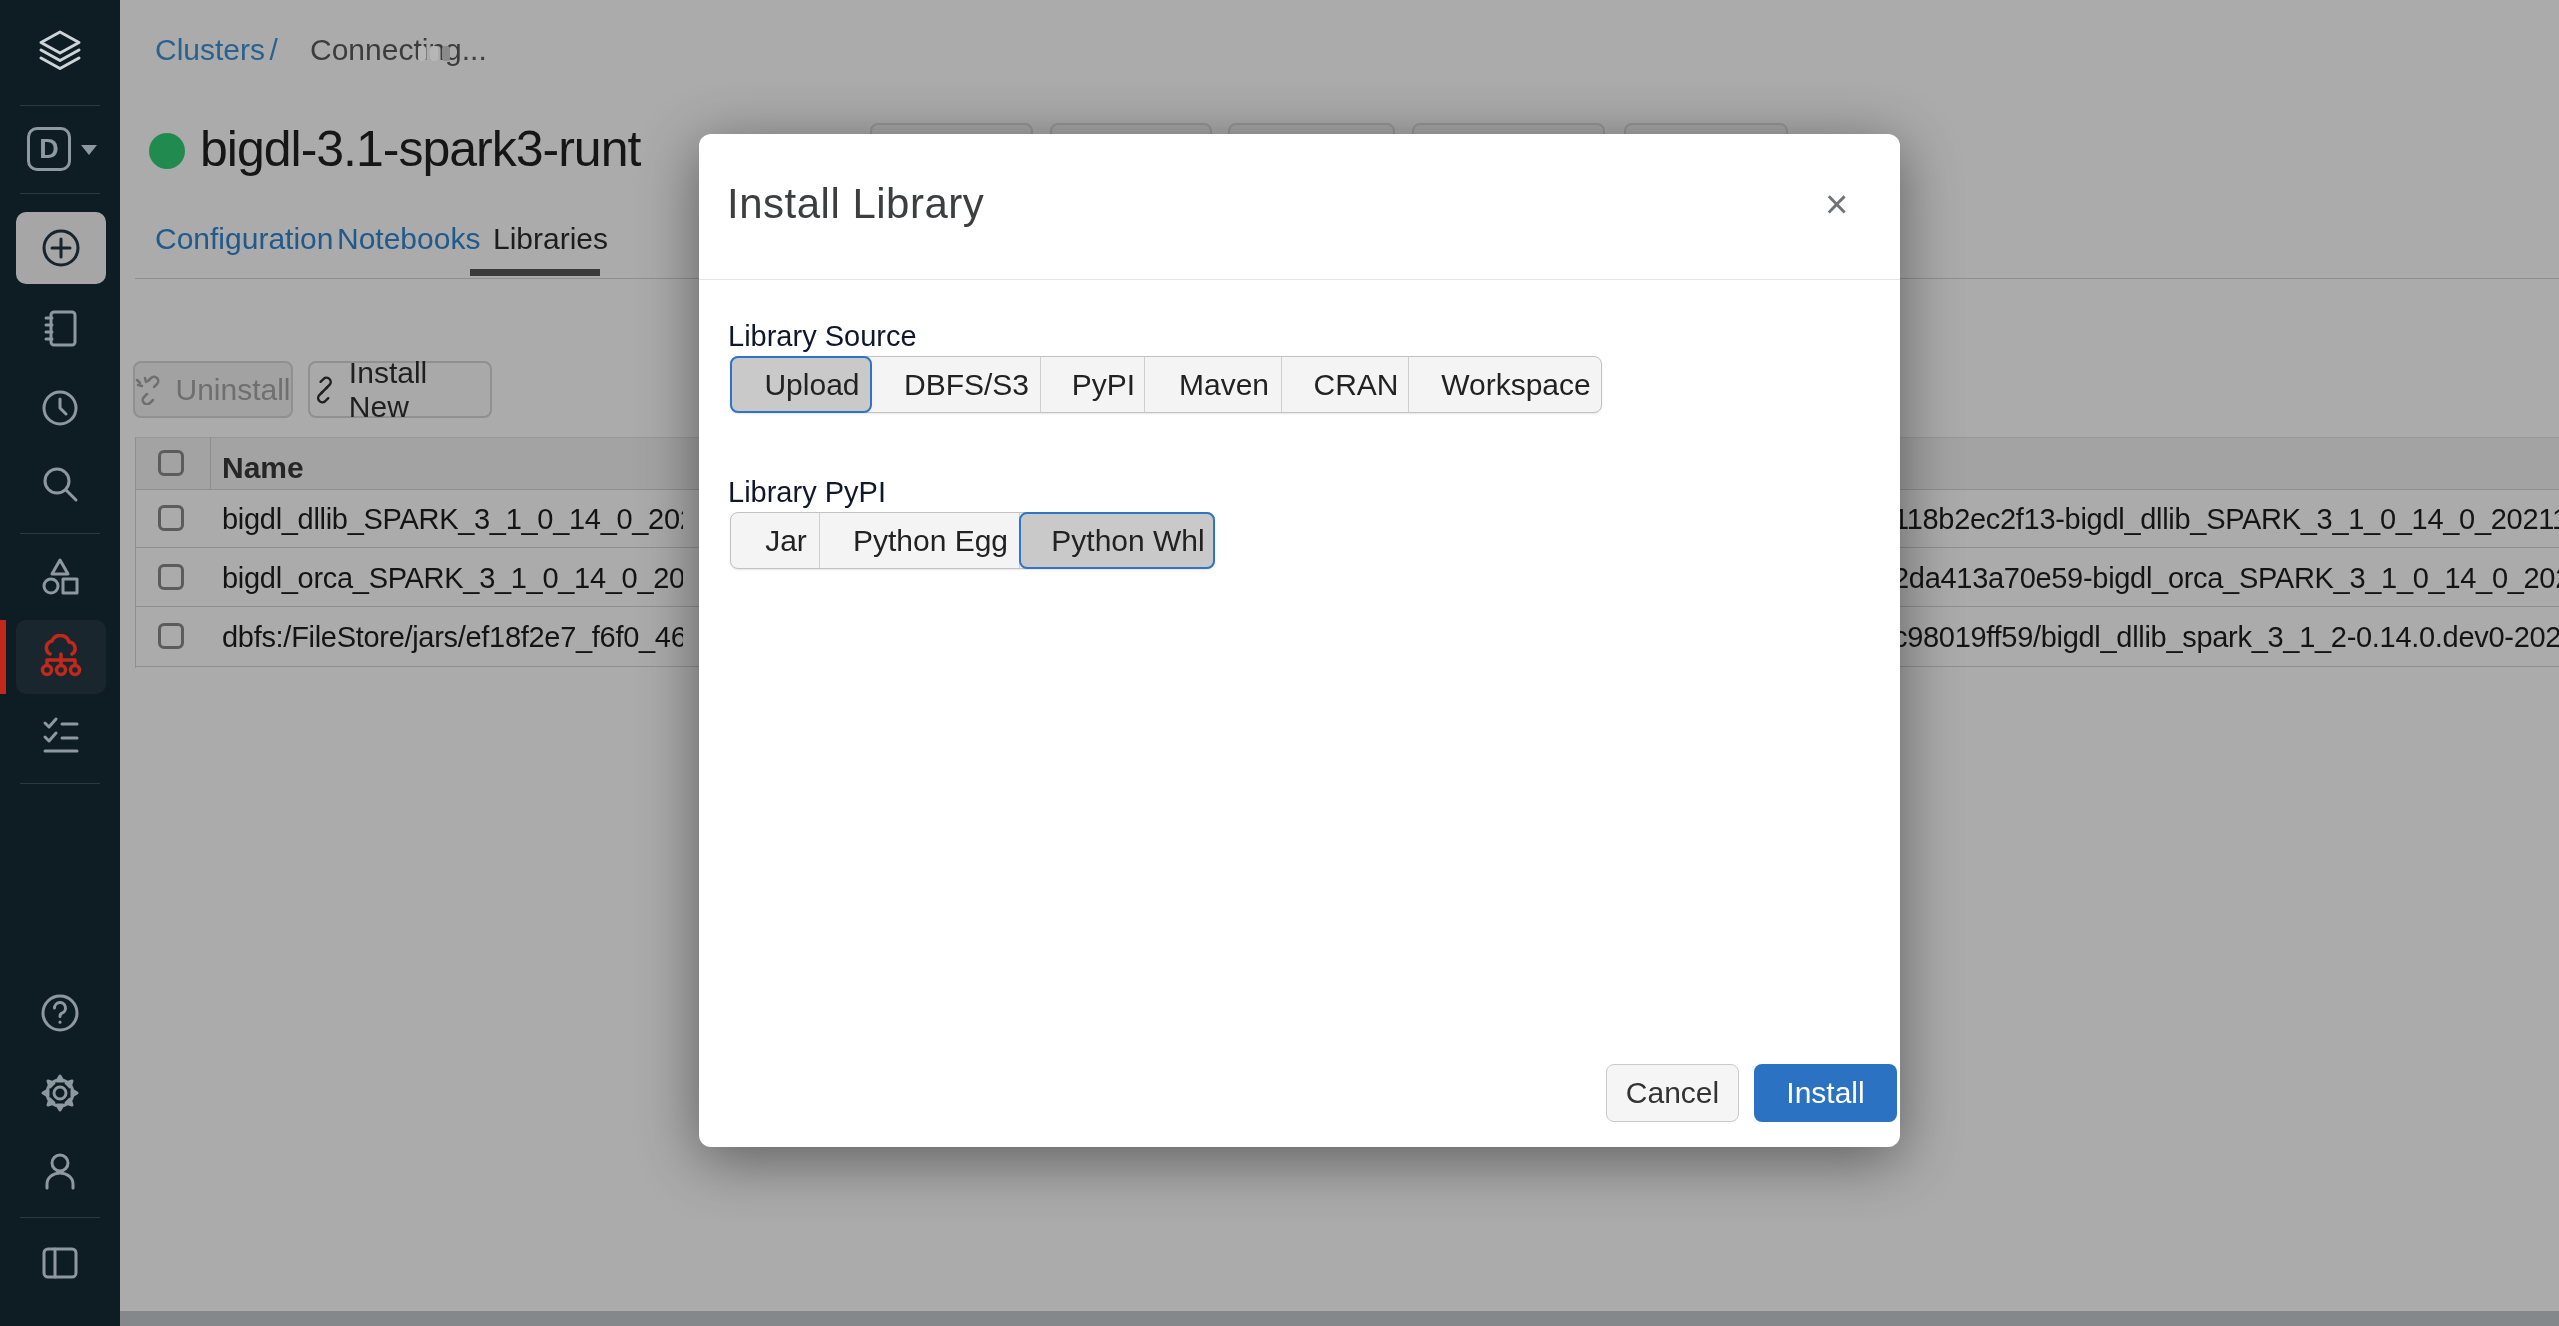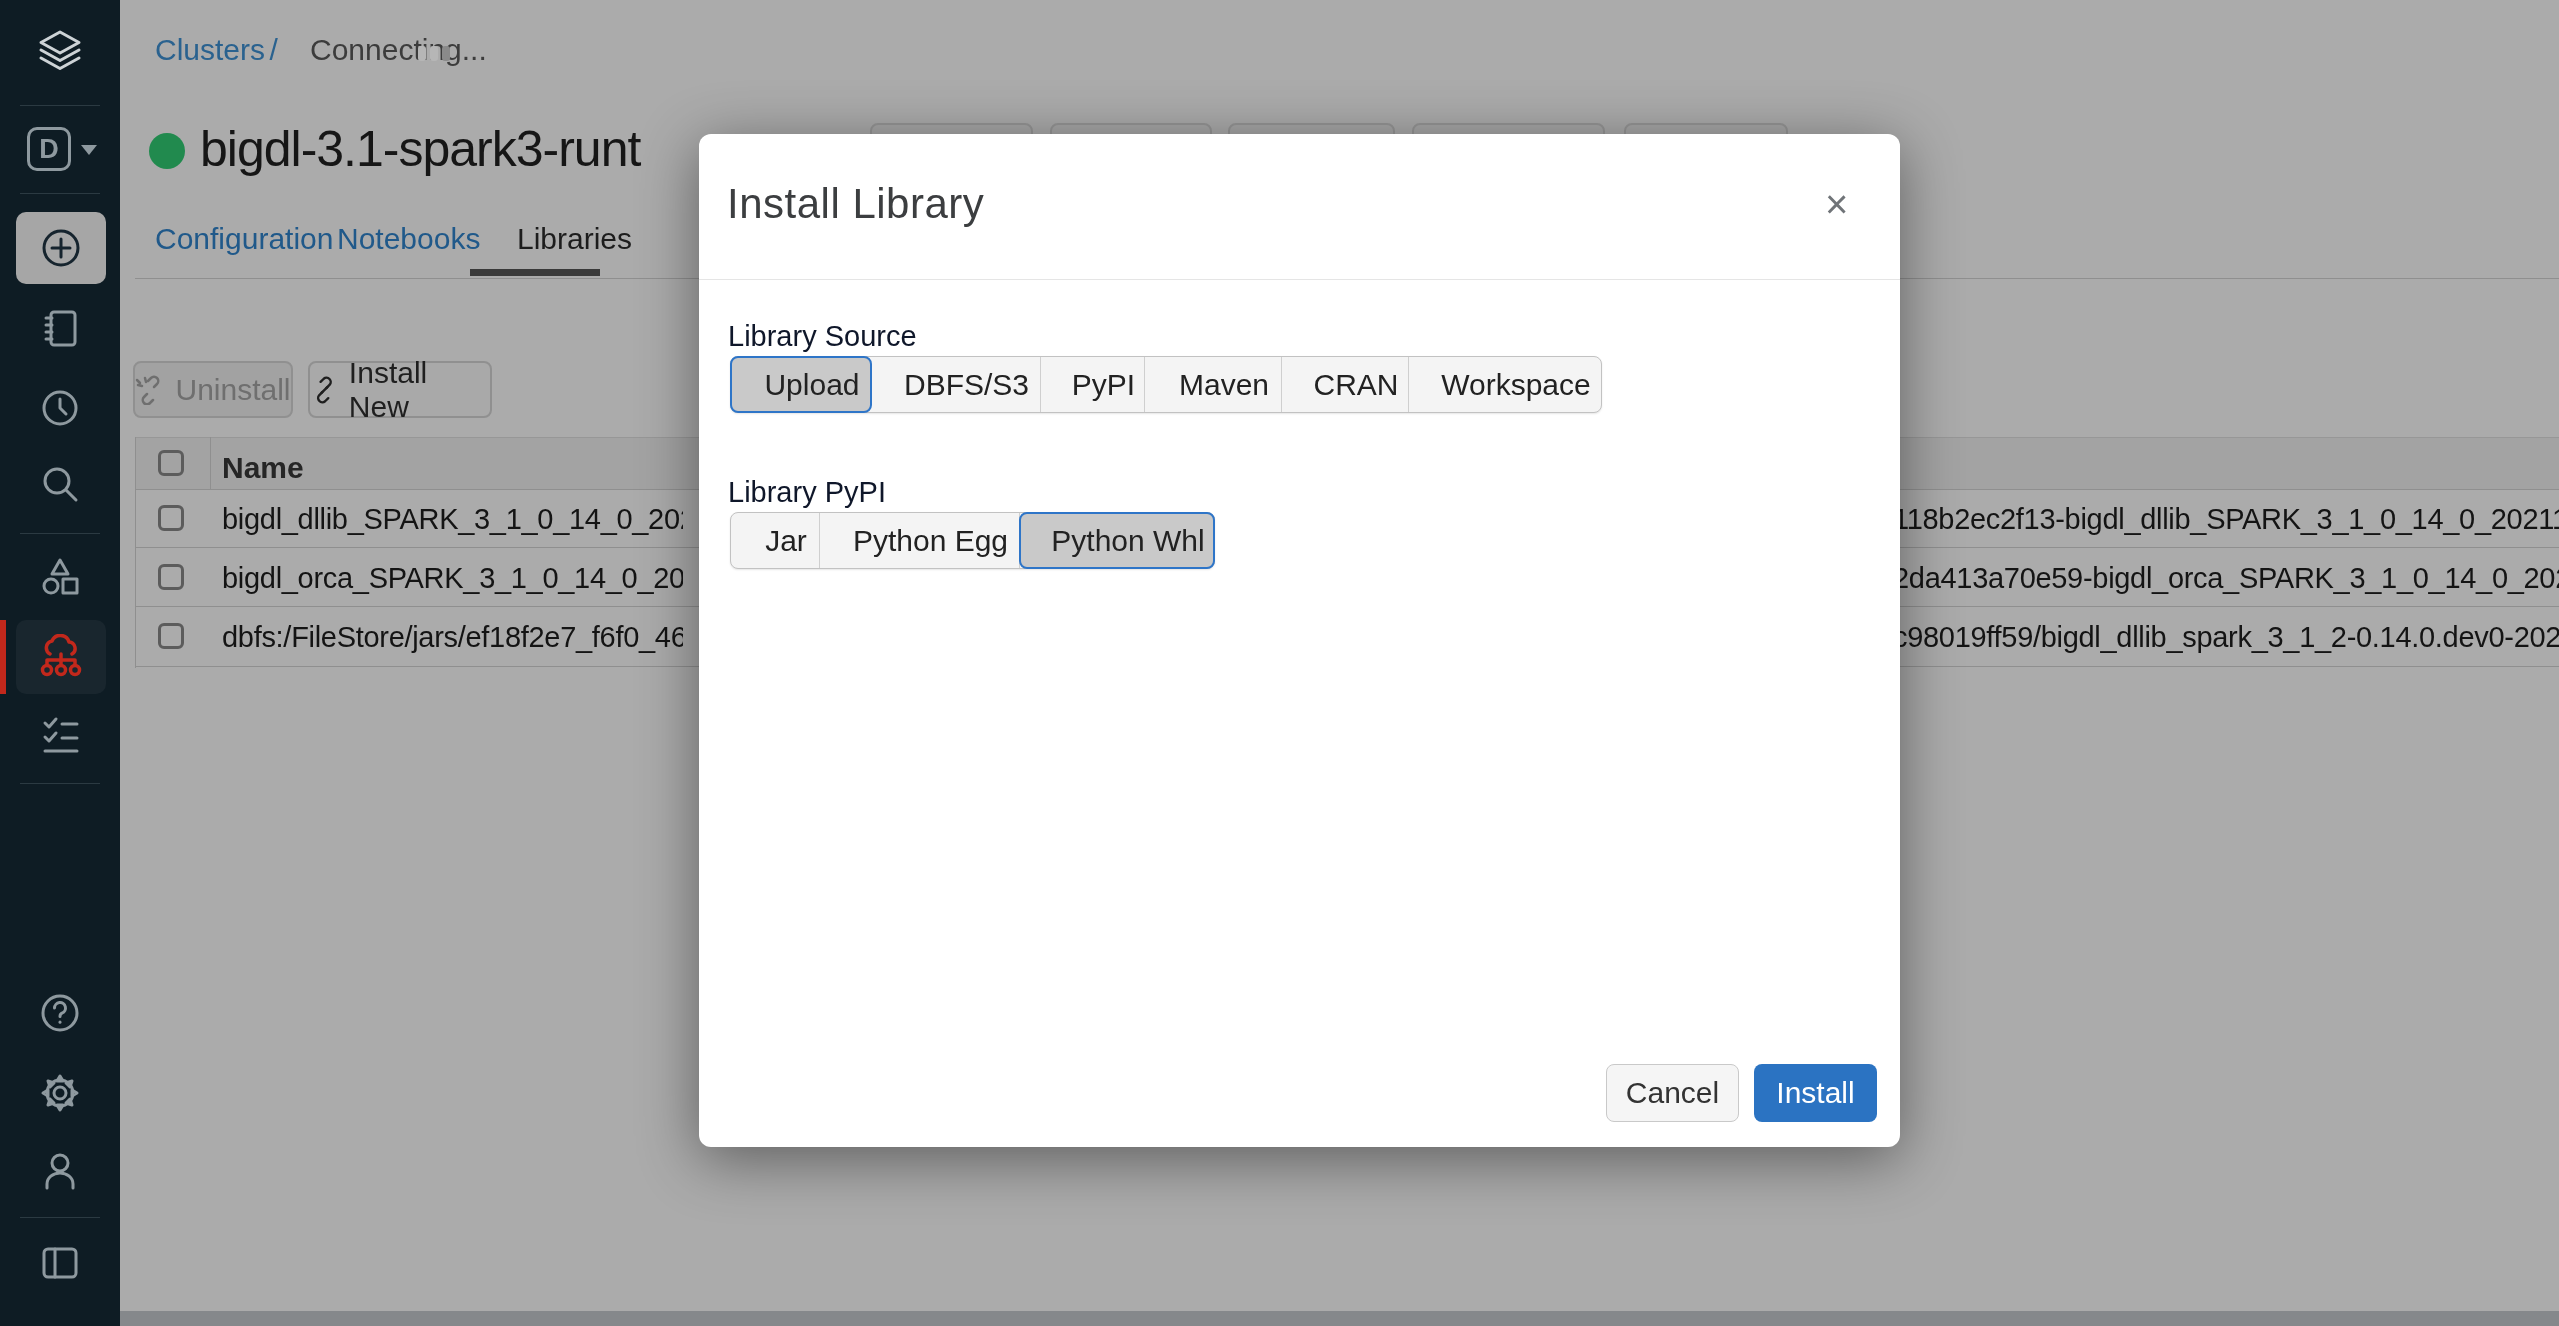--- a/index.html
+++ b/index.html
@@ -18,21 +18,21 @@
 
   
   .crumb-link { font-size:30px; color:#2a628f; }
   .crumb-status { font-size:30px; color:#3c3c3c; }
   .loader-bar { display:inline-block; width:8px; height:15px; border-radius:3px; background:#b6b6b6; margin-right:4px; }
   .loader-bar.dark { background:#8a8a8a; }
   .cluster-dot { width:36px; height:36px; border-radius:50%; background:#218a4e; }
   .cluster-title { font-size:50px; font-weight:300; letter-spacing:-1px; color:#161616; white-space:nowrap; overflow:hidden; }
 
   .tab { font-size:30px; color:#20598a; }
-  .tab.active { color:#1d1d1d;margin-left:24px; }
+  .tab.active { color:#1d1d1d; }
   .tab-underline { background:#3a3a3a; height:7px; }
   .hline { background:#8f8f8f; height:1px; }
 
   
   .cutbtn { height:24px; border:2px solid #969696; border-radius:8px 8px 0 0; background:#a7a7a7; z-index:1; }
   .gray-btn { display:flex; align-items:center; justify-content:center; gap:10px;
     height:57px; border:2px solid #909090; border-radius:8px; font-size:30px; }
   .gray-btn.disabled { background:#a2a2a2; color:#6f6f6f; }
   .gray-btn.enabled { background:#a9a9a9; color:#1f1f1f; }
   .tbl-header-bg { background:#a3a3a3; border-top:1px solid #979797; border-bottom:1px solid #8f8f8f; }
@@ -57,21 +57,21 @@
     margin:-1px; position:relative; z-index:1; }
 
   .dropzone { background:#fafafa; border:1px solid #e2e2e2; }
   .file-card { background:#ffffff; border:2px solid #b0b0b0; }
   .file-name-box { background:#f7f7f7; font-size:26px; line-height:33px; color:#2b2b2b;
     overflow:hidden; overflow-wrap:anywhere; padding:6px 8px; }
   .remove-link { font-size:29px; color:#2372b9; background:none; border:none; font-family:"Liberation Sans",sans-serif; }
 
   .btn-cancel { width:133px; height:58px; background:#f5f5f5; border:1px solid #c9c9c9;
     border-radius:8px; font-family:"Liberation Sans",sans-serif; font-size:30px; color:#333333; }
-  .btn-install { width:123px; height:58px; background:#2b73c2; border:none;
+  .btn-install { width:143px; height:58px; background:#2b73c2; border:none;
     border-radius:8px; font-family:"Liberation Sans",sans-serif; font-size:30px; color:#ffffff; }
 
   .scrollbar-strip { background:#85888b; }
 </style>
 </head>
 <body>
 
 <div class="abs sidebar">
 
   <div class="abs side-item" style="top:28px">

